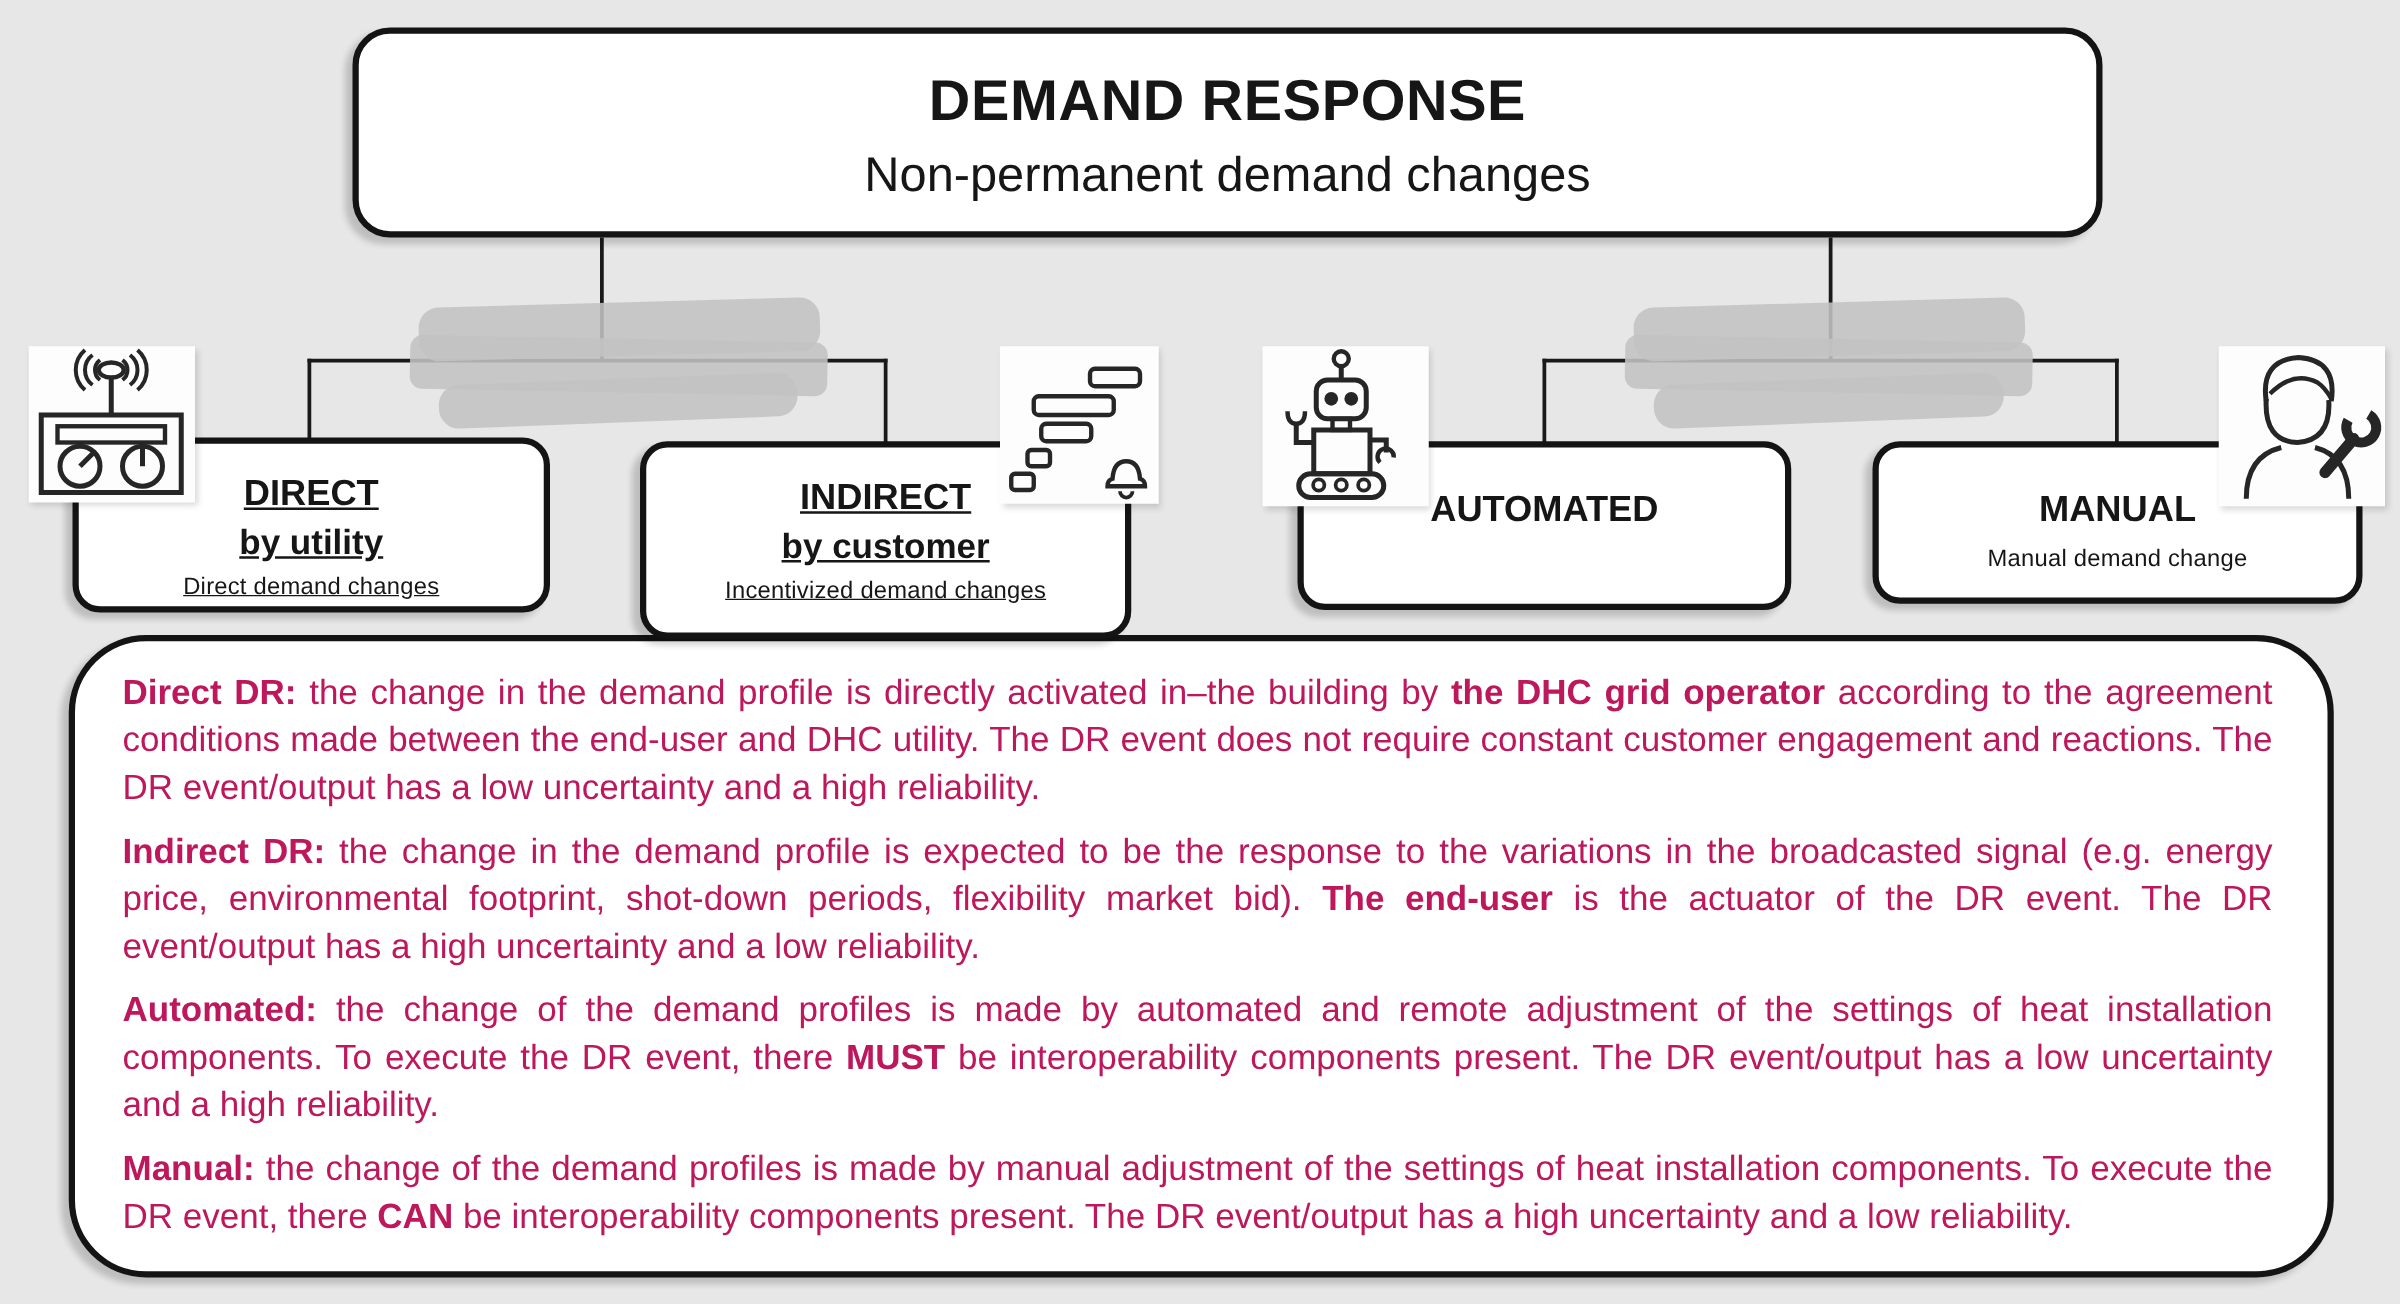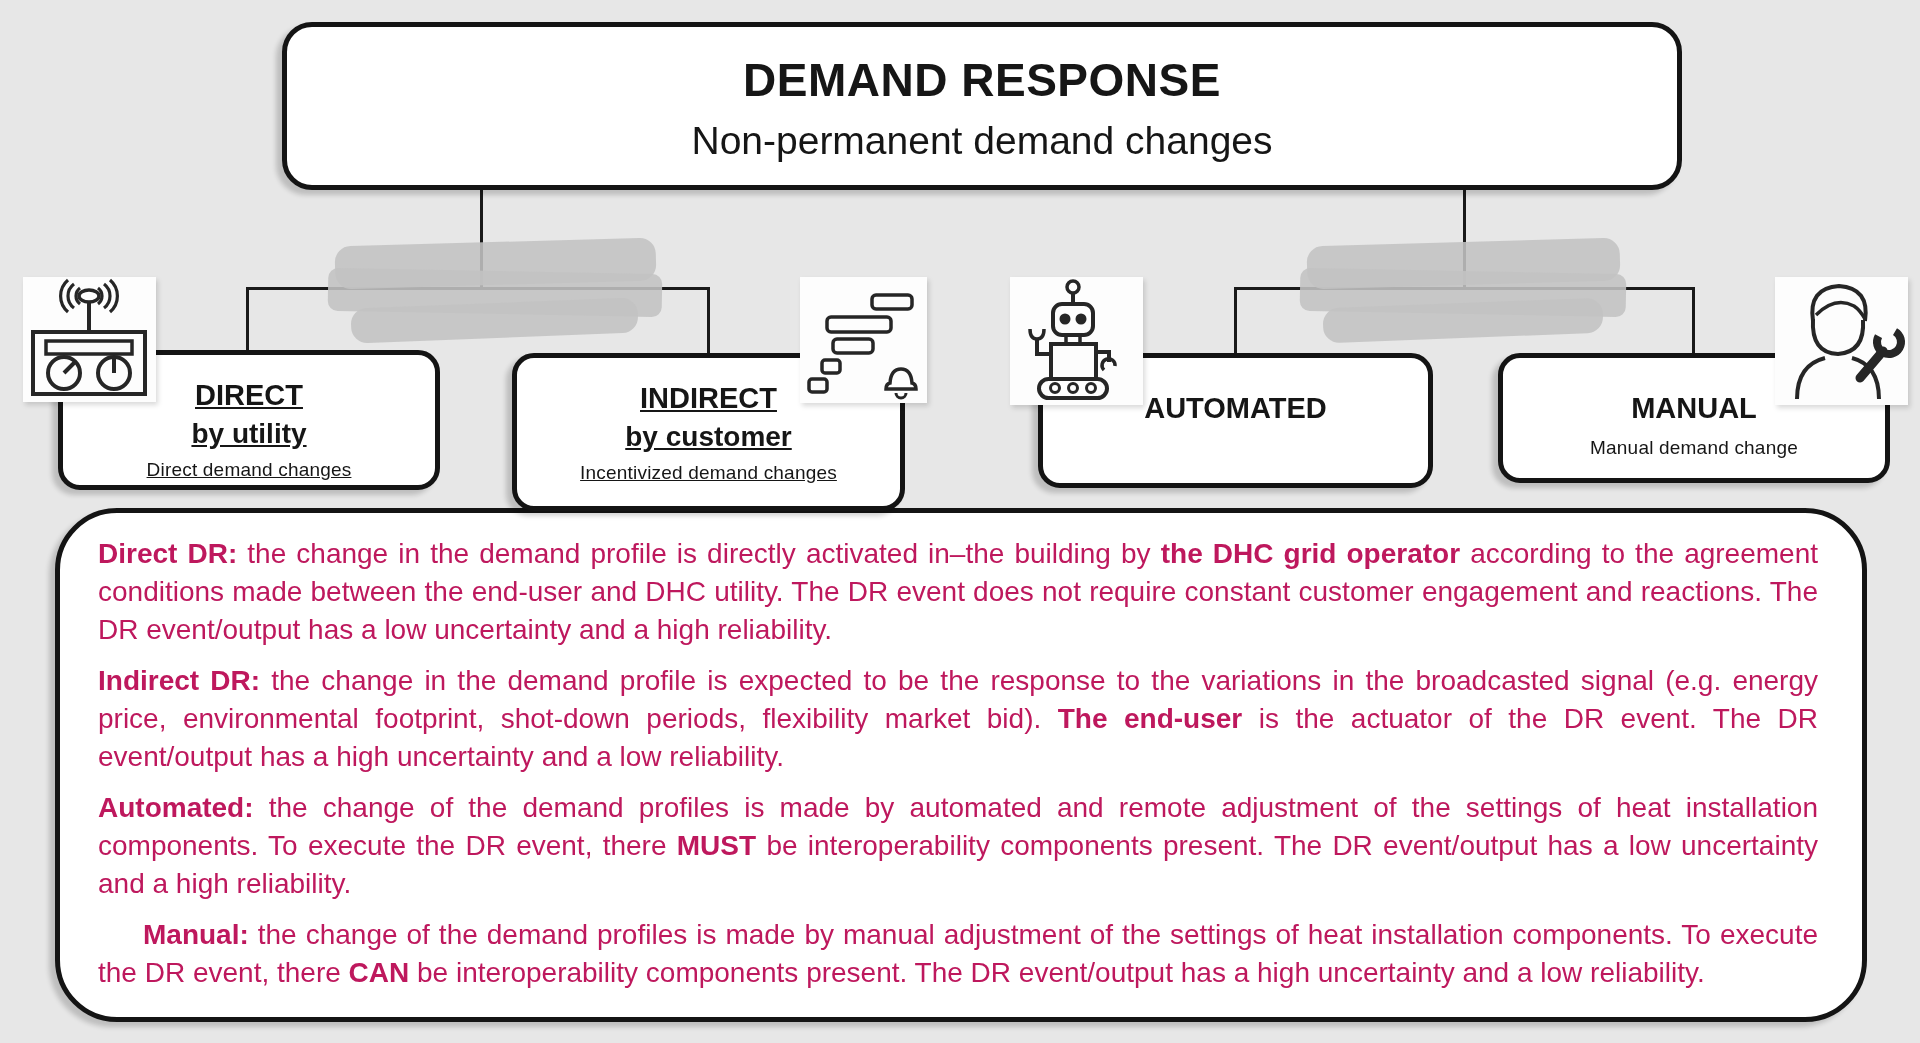--- a/index.html
+++ b/index.html
@@ -150,16 +150,16 @@
         <line x1="85" y1="101" x2="108" y2="74" stroke-width="9" stroke-linecap="round"></line>
         <circle cx="114" cy="65" r="12" stroke-width="8" stroke-dasharray="56 20" transform="rotate(-60 114 65)"></circle>
       </g>
     </svg>
   </div>
 
   <div class="box defs-box" style="left:55px;top:508px;width:1812px;height:514px">
     <p><span style="font-weight: bold;">Direct DR:</span><span> the change in the demand profile is directly activated in–the building by </span><span style="font-weight: bold;">the DHC grid operator</span><span> according to the agreement conditions made between the end-user and DHC utility. The DR event does not require constant customer engagement and reactions. The DR event/output has a low uncertainty and a high reliability.</span></p>
     <p><span style="font-weight: bold;">Indirect DR:</span><span> the change in the demand profile is expected to be the response to the variations in the broadcasted signal (e.g. energy price, environmental footprint, shot-down periods, flexibility market bid). </span><span style="font-weight: bold;">The end-user</span><span> is the actuator of the DR event. The DR event/output has a high uncertainty and a low reliability.</span></p>
     <p><span style="font-weight: bold;">Automated:</span><span> the change of the demand profiles is made by automated and remote adjustment of the settings of heat installation components. To execute the DR event, there </span><span style="font-weight: bold;">MUST</span><span> be interoperability components present. The DR event/output has a low uncertainty and a high reliability.</span></p>
-    <p><span style="font-weight: bold; margin-left: 45px;">Manual:</span><span> the change of the demand profiles is made by manual adjustment of the settings of heat installation components. To execute the DR event, there </span><span style="font-weight: bold;">CAN</span><span> be interoperability components present. The DR event/output has a high uncertainty and a low reliability.</span></p>
+    <p><span style="font-weight: bold;">Manual:</span><span> the change of the demand profiles is made by manual adjustment of the settings of heat installation components. To execute the DR event, there </span><span style="font-weight: bold;">CAN</span><span> be interoperability components present. The DR event/output has a high uncertainty and a low reliability.</span></p>
   </div>
 
 </div>
 
 </body></html>

